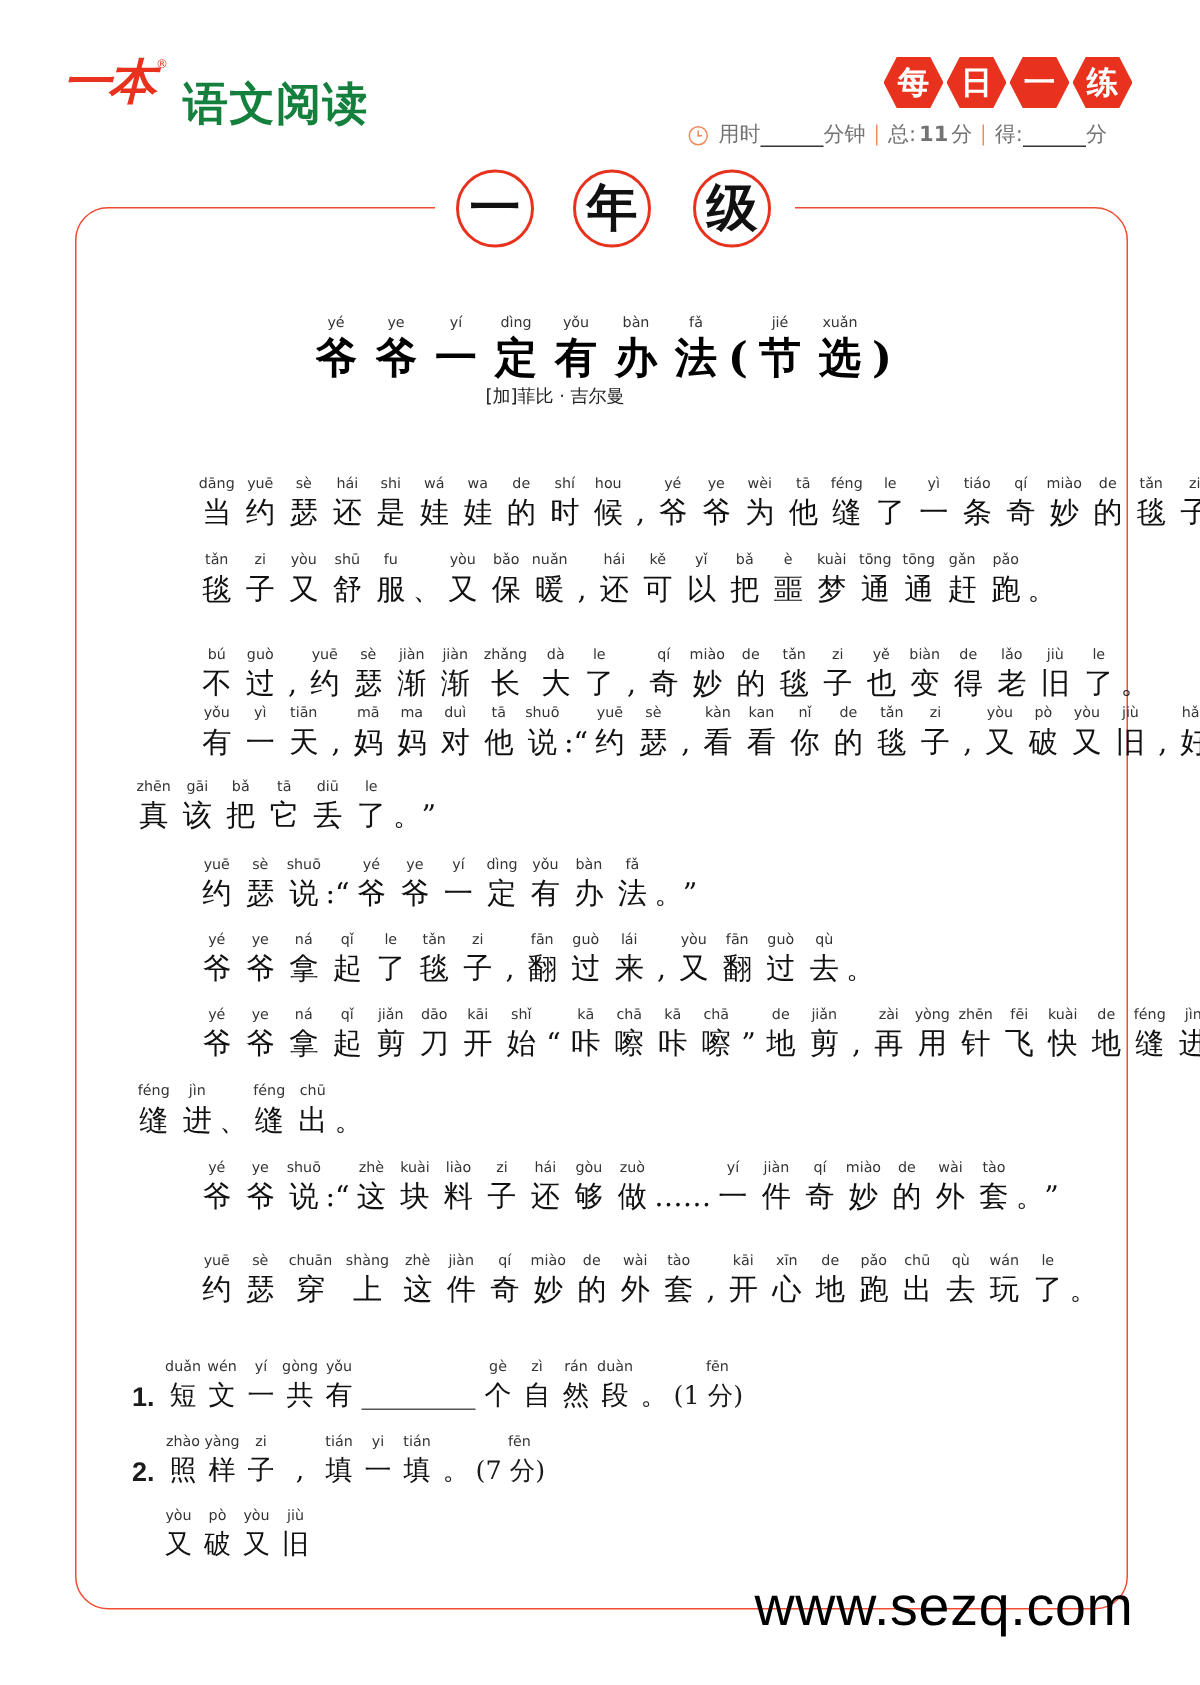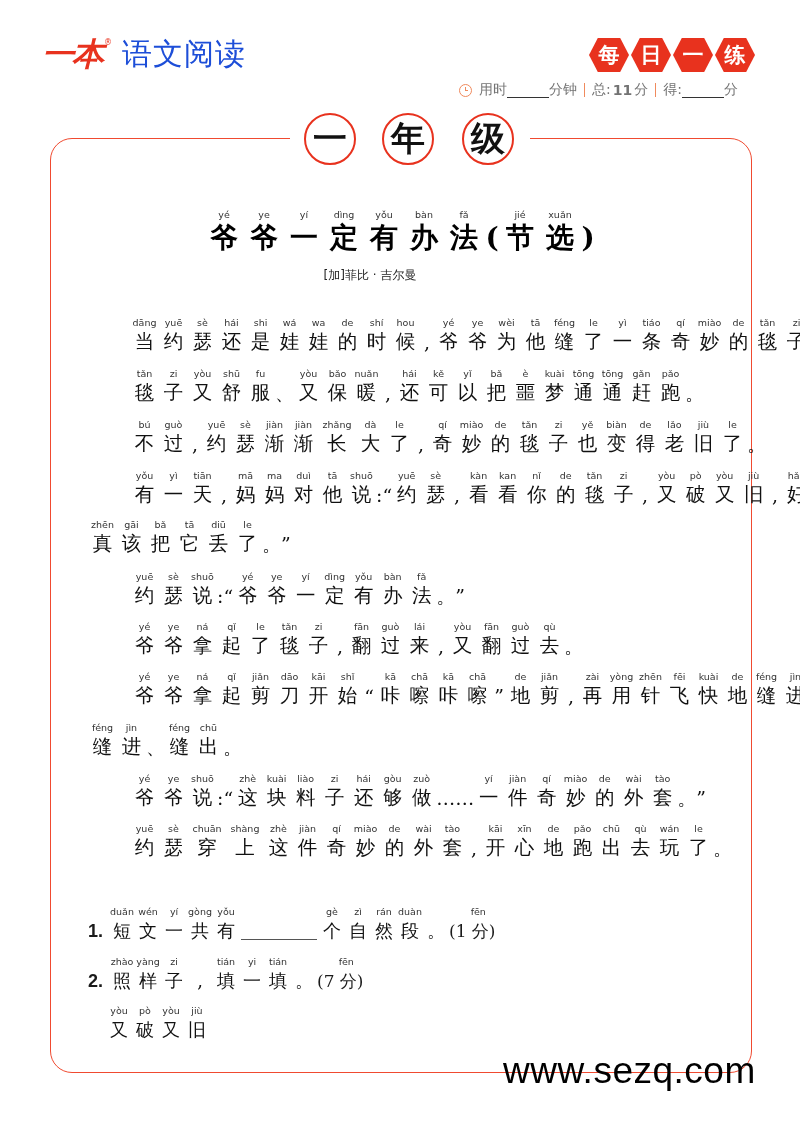--- a/index.html
+++ b/index.html
@@ -1,21 +1,21 @@
 <!DOCTYPE html>
 <html><head>
 <meta charset="utf-8">
 <style>
   html, body { margin: 0; padding: 0; background: #ffffff; }
   body { width: 800px; height: 1123px; position: relative; overflow: hidden; font-family: "DejaVu Sans", "Liberation Sans", sans-serif; color: #1a1a1a; }
 
   .logo { position: absolute; left: 42px; top: 34px; display: flex; align-items: flex-start; }
   .logo-brand { color: #e8321e; font-family: "DejaVu Serif", serif; font-size: 32px; font-weight: bold; letter-spacing: -2px; line-height: 40px; font-style: italic; text-align: center; }
   .logo-reg { color: #e8321e; font-size: 8px; margin-left: 2px; margin-top: 4px; }
-  .logo-title { color: #1d4ed8; font-size: 30px; font-weight: normal; line-height: 40px; margin-left: 10px; letter-spacing: 1px; }
+  .logo-title { color: #15803d; font-size: 30px; font-weight: bold; line-height: 40px; margin-left: 10px; letter-spacing: 1px; margin-top: 16px; }
 
   .daily { position: absolute; left: 589px; top: 38px; display: flex; gap: 2px; }
   .hex { width: 40px; height: 34px; background: #e8321e; color: #fff; font-weight: bold; font-size: 21px; display: flex; align-items: center; justify-content: center;
          clip-path: polygon(22% 0, 78% 0, 100% 50%, 78% 100%, 22% 100%, 0 50%); }
 
   .info { position: absolute; left: 459px; top: 81px; display: flex; align-items: center; font-size: 14px; color: #737373; white-space: nowrap; }
   .clock { width: 11px; height: 11px; border: 1.3px solid #f08a5d; border-radius: 50%; position: relative; margin-right: 7px; }
   .clock::before { content: ""; position: absolute; left: 5px; top: 2px; width: 1.3px; height: 4px; background: #f08a5d; }
   .clock::after { content: ""; position: absolute; left: 5px; top: 5.5px; width: 3px; height: 1.3px; background: #f08a5d; }
   .blank { display: inline-block; border-bottom: 1px solid #333; height: 14px; vertical-align: bottom; }
@@ -31,28 +31,28 @@
 
   .title-wrap { position: absolute; left: 0; top: 203px; width: 800px; text-align: center; }
   .ruby-line { display: inline-flex; align-items: flex-end; }
   .r { display: inline-flex; flex-direction: column; align-items: center; }
   .r .py { font-family: "DejaVu Sans", sans-serif; font-size: 9.5px; color: #333; line-height: 13px; white-space: nowrap; }
   .r .hz { font-family: "DejaVu Serif", "Liberation Serif", serif; }
   .title-wrap .r { width: 40px; }
   .title-wrap .r .hz { font-size: 28px; font-weight: bold; line-height: 34px; color: #000; }
   .title-wrap .r.punct { width: 16px; }
 
-  .author { position: absolute; left: 0; top: 267px; width: 740px; text-align: center; font-size: 12px; color: #222; }
+  .author { position: absolute; left: 0; top: 256px; width: 740px; text-align: center; font-size: 12px; color: #222; }
 
   .para { position: absolute; display: flex; align-items: flex-end; flex-wrap: nowrap; }
   .para .r { min-width: 29px; }
   .para .r .hz { font-size: 19.5px; line-height: 26px; color: #111; }
   .para .r.p { min-width: 14px; }
   .para .r.p .hz { font-size: 19px; }
-  .para .r.wide { min-width: 38px; }
+  .para .r.wide { min-width: 38px; margin-top: 12px; }
 
   .q { position: absolute; display: flex; align-items: flex-end; }
   .q .num { font-family: "Liberation Sans", sans-serif; font-weight: bold; font-size: 18px; line-height: 26px; margin-right: 6px; }
   .q .r { min-width: 26px; }
   .q .r .hz { font-size: 18px; line-height: 26px; color: #111; }
   .q .answer-blank { display: inline-block; width: 76px; border-bottom: 1.2px solid #555; height: 22px; margin: 0 2px 4px; }
   .q .tail { font-family: "DejaVu Serif", serif; font-size: 17px; line-height: 26px; }
 
   .watermark { position: absolute; left: 503px; top: 1050px; font-family: "Liberation Sans", sans-serif; font-size: 37px; color: #000000; letter-spacing: 0.5px; }
 </style>

